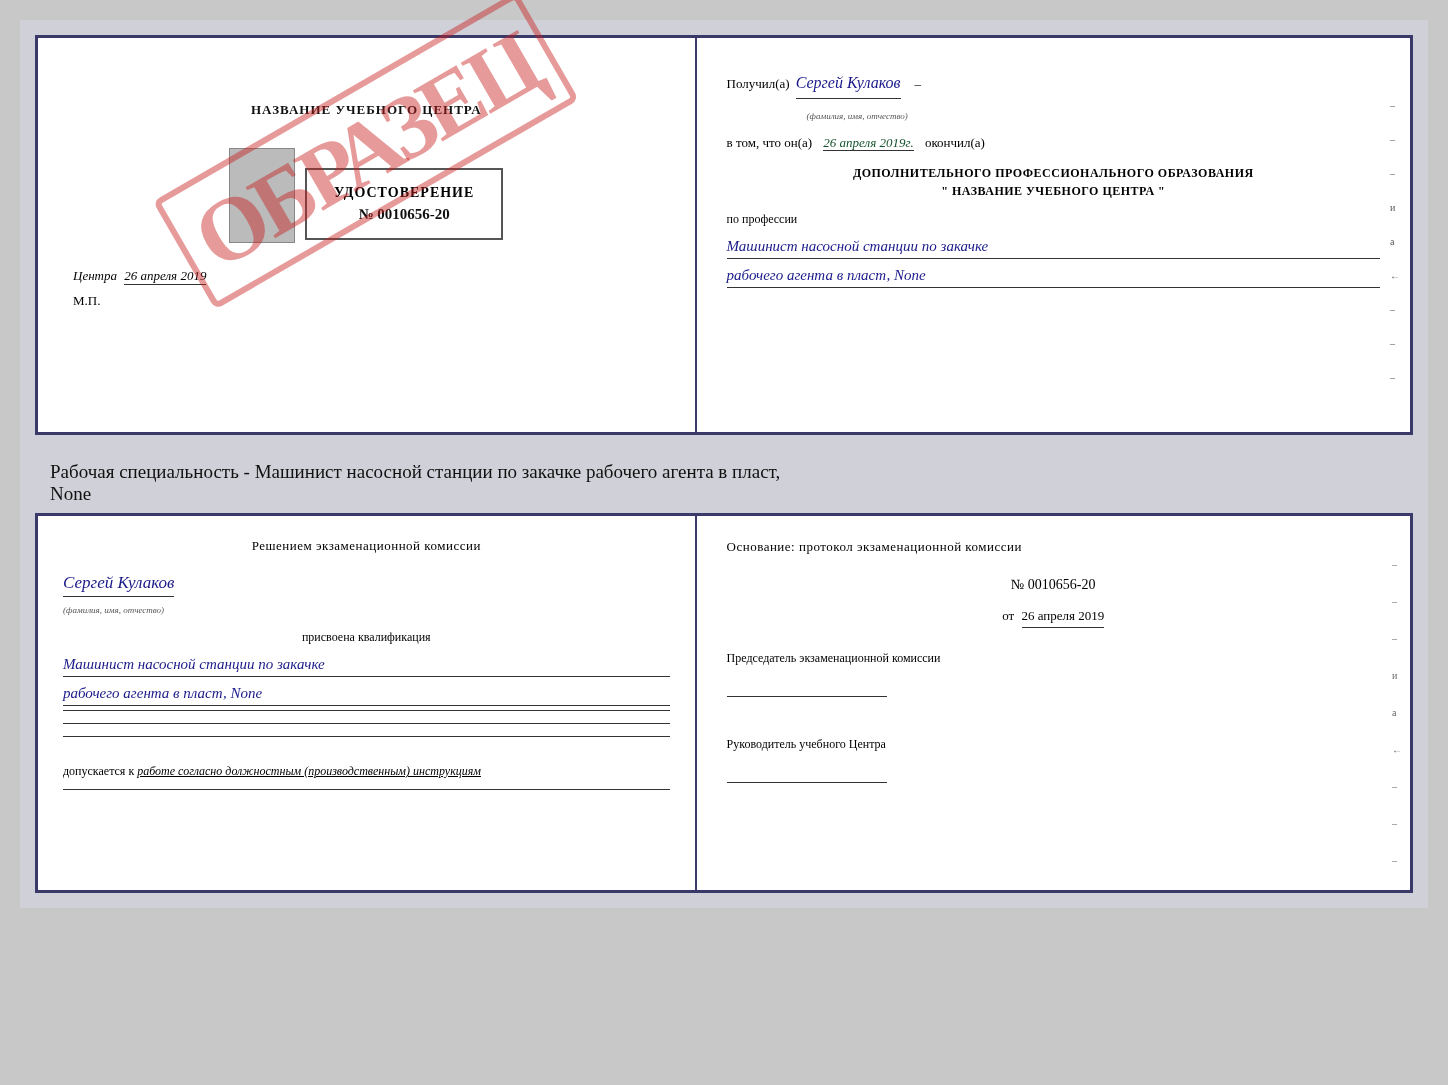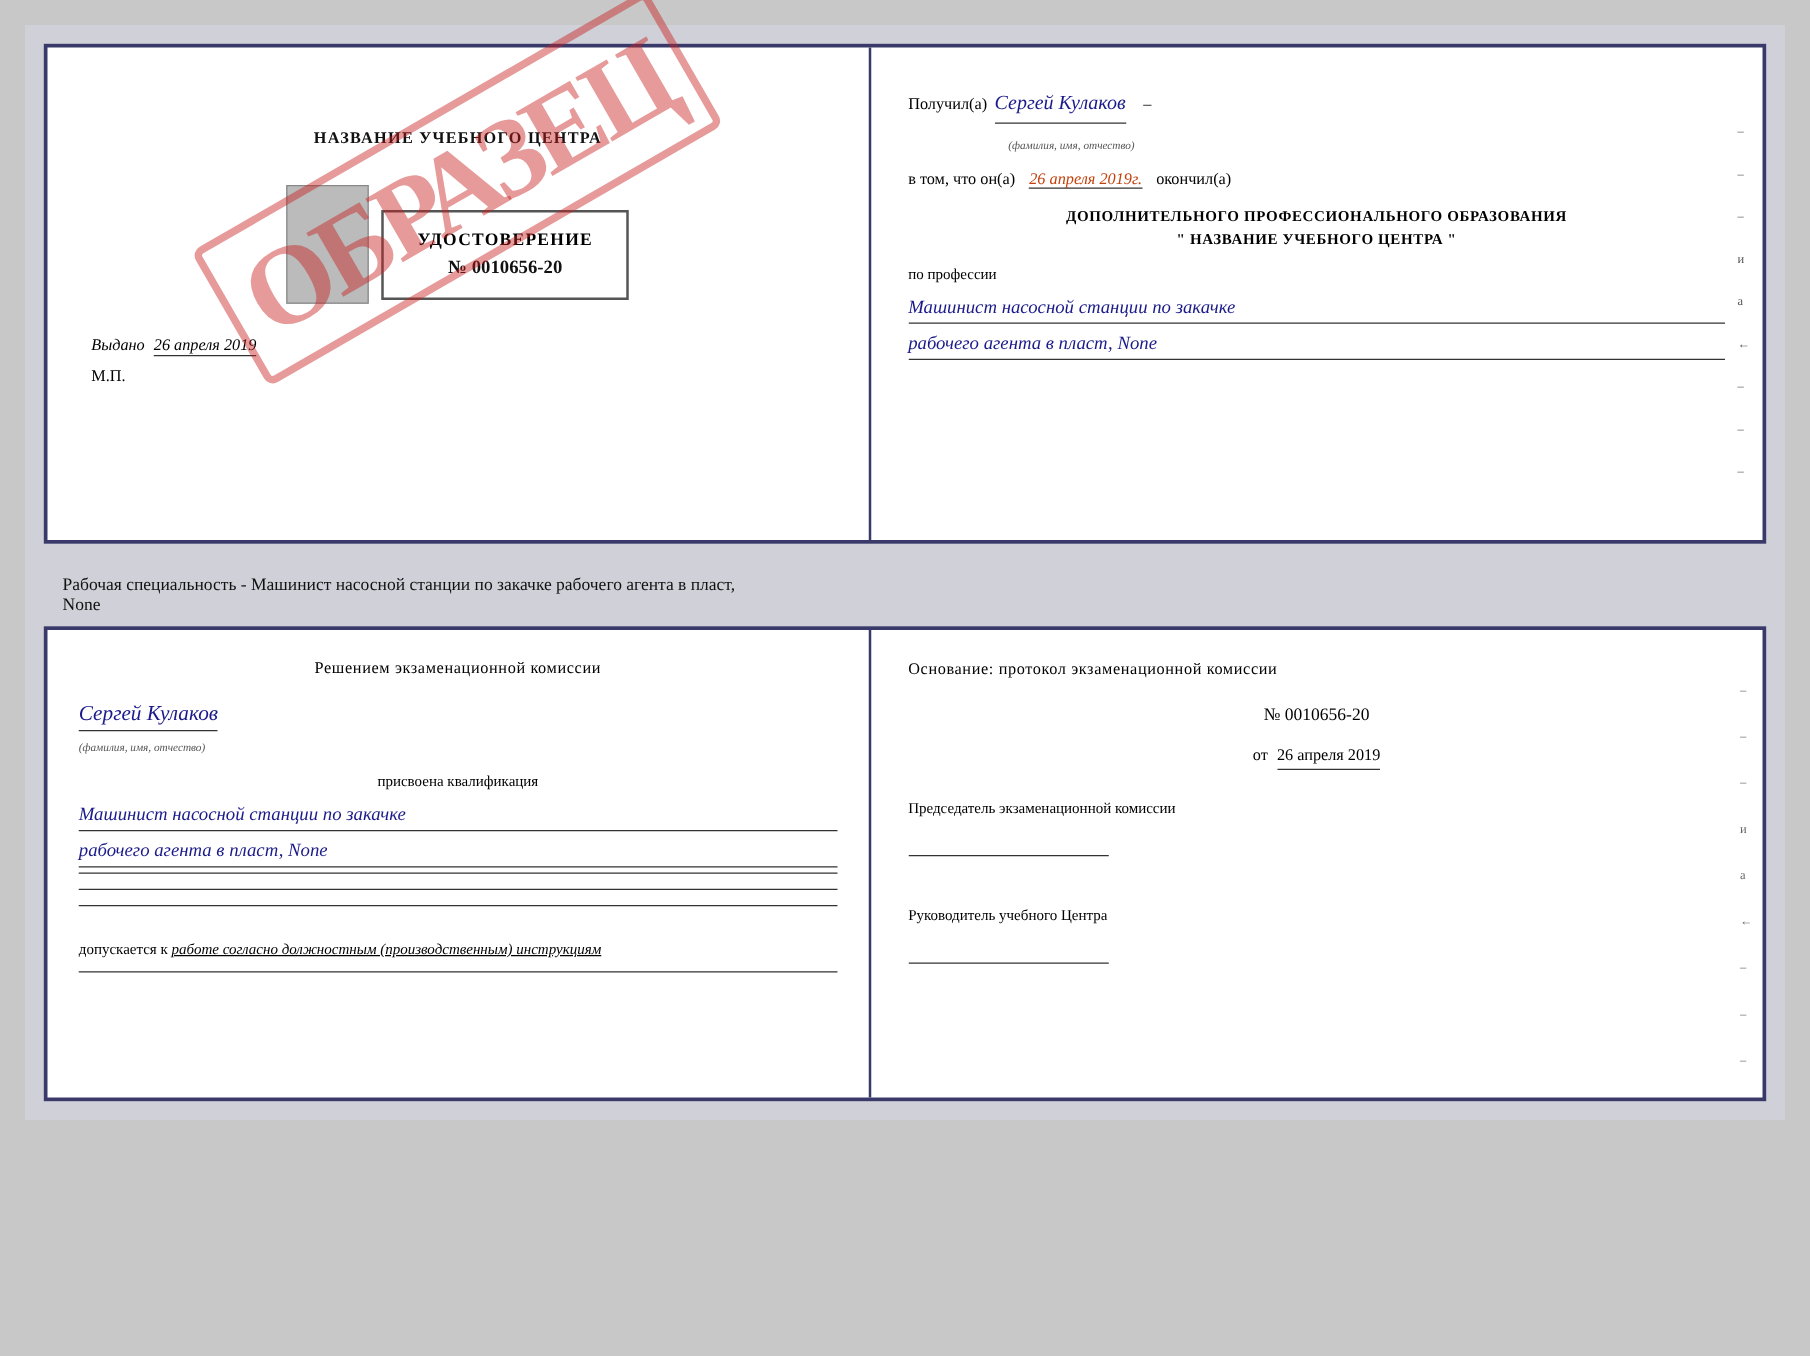--- a/index.html
+++ b/index.html
@@ -145,21 +145,21 @@
       font-style: italic;
     }
 
     .right-panel .vtom-line {
       margin-bottom: 8px;
     }
 
     .right-panel .vtom-line .date-hand {
       font-style: italic;
       font-family: 'Segoe Script', cursive;
-      color: #c2410c;
+      color: #14532d;
       border-bottom: 1px solid #333;
     }
 
     .right-panel .org-block {
       text-align: center;
       font-size: 12px;
       font-weight: bold;
       letter-spacing: 0.5px;
       margin: 10px 0;
       line-height: 1.5;
@@ -189,21 +189,21 @@
       flex-direction: column;
       gap: 18px;
       font-size: 10px;
       color: #555;
     }
 
     
     .middle-text {
       background: #d0d0d8;
       padding: 8px 15px;
-      font-size: 14px;
+      font-size: 19px;
       color: #111;
     }
 
     
     .doc-bottom {
       display: flex;
       background: white;
       border: 3px solid #3a3a6a;
       min-height: 380px;
     }
@@ -347,21 +347,21 @@
 
       <div class="cert-inner-photo">
         <div class="photo-placeholder"></div>
         <div class="cert-block">
           <div class="udost-label">УДОСТОВЕРЕНИЕ</div>
           <div class="cert-number">№ 0010656-20</div>
         </div>
       </div>
 
       <div class="vydano-line">
-        <span>Выдано</span>
+        <span>Центра</span>
         <span class="underline-field" style="font-style:italic; margin-left:4px;">26 апреля 2019</span>
       </div>
       <div class="mp-label">М.П.</div>
     </div>
 
     <div class="right-panel">
 
       <div class="poluchil-line">
         <span>Получил(а)</span>
         <span class="handwritten">Сергей Кулаков</span>

